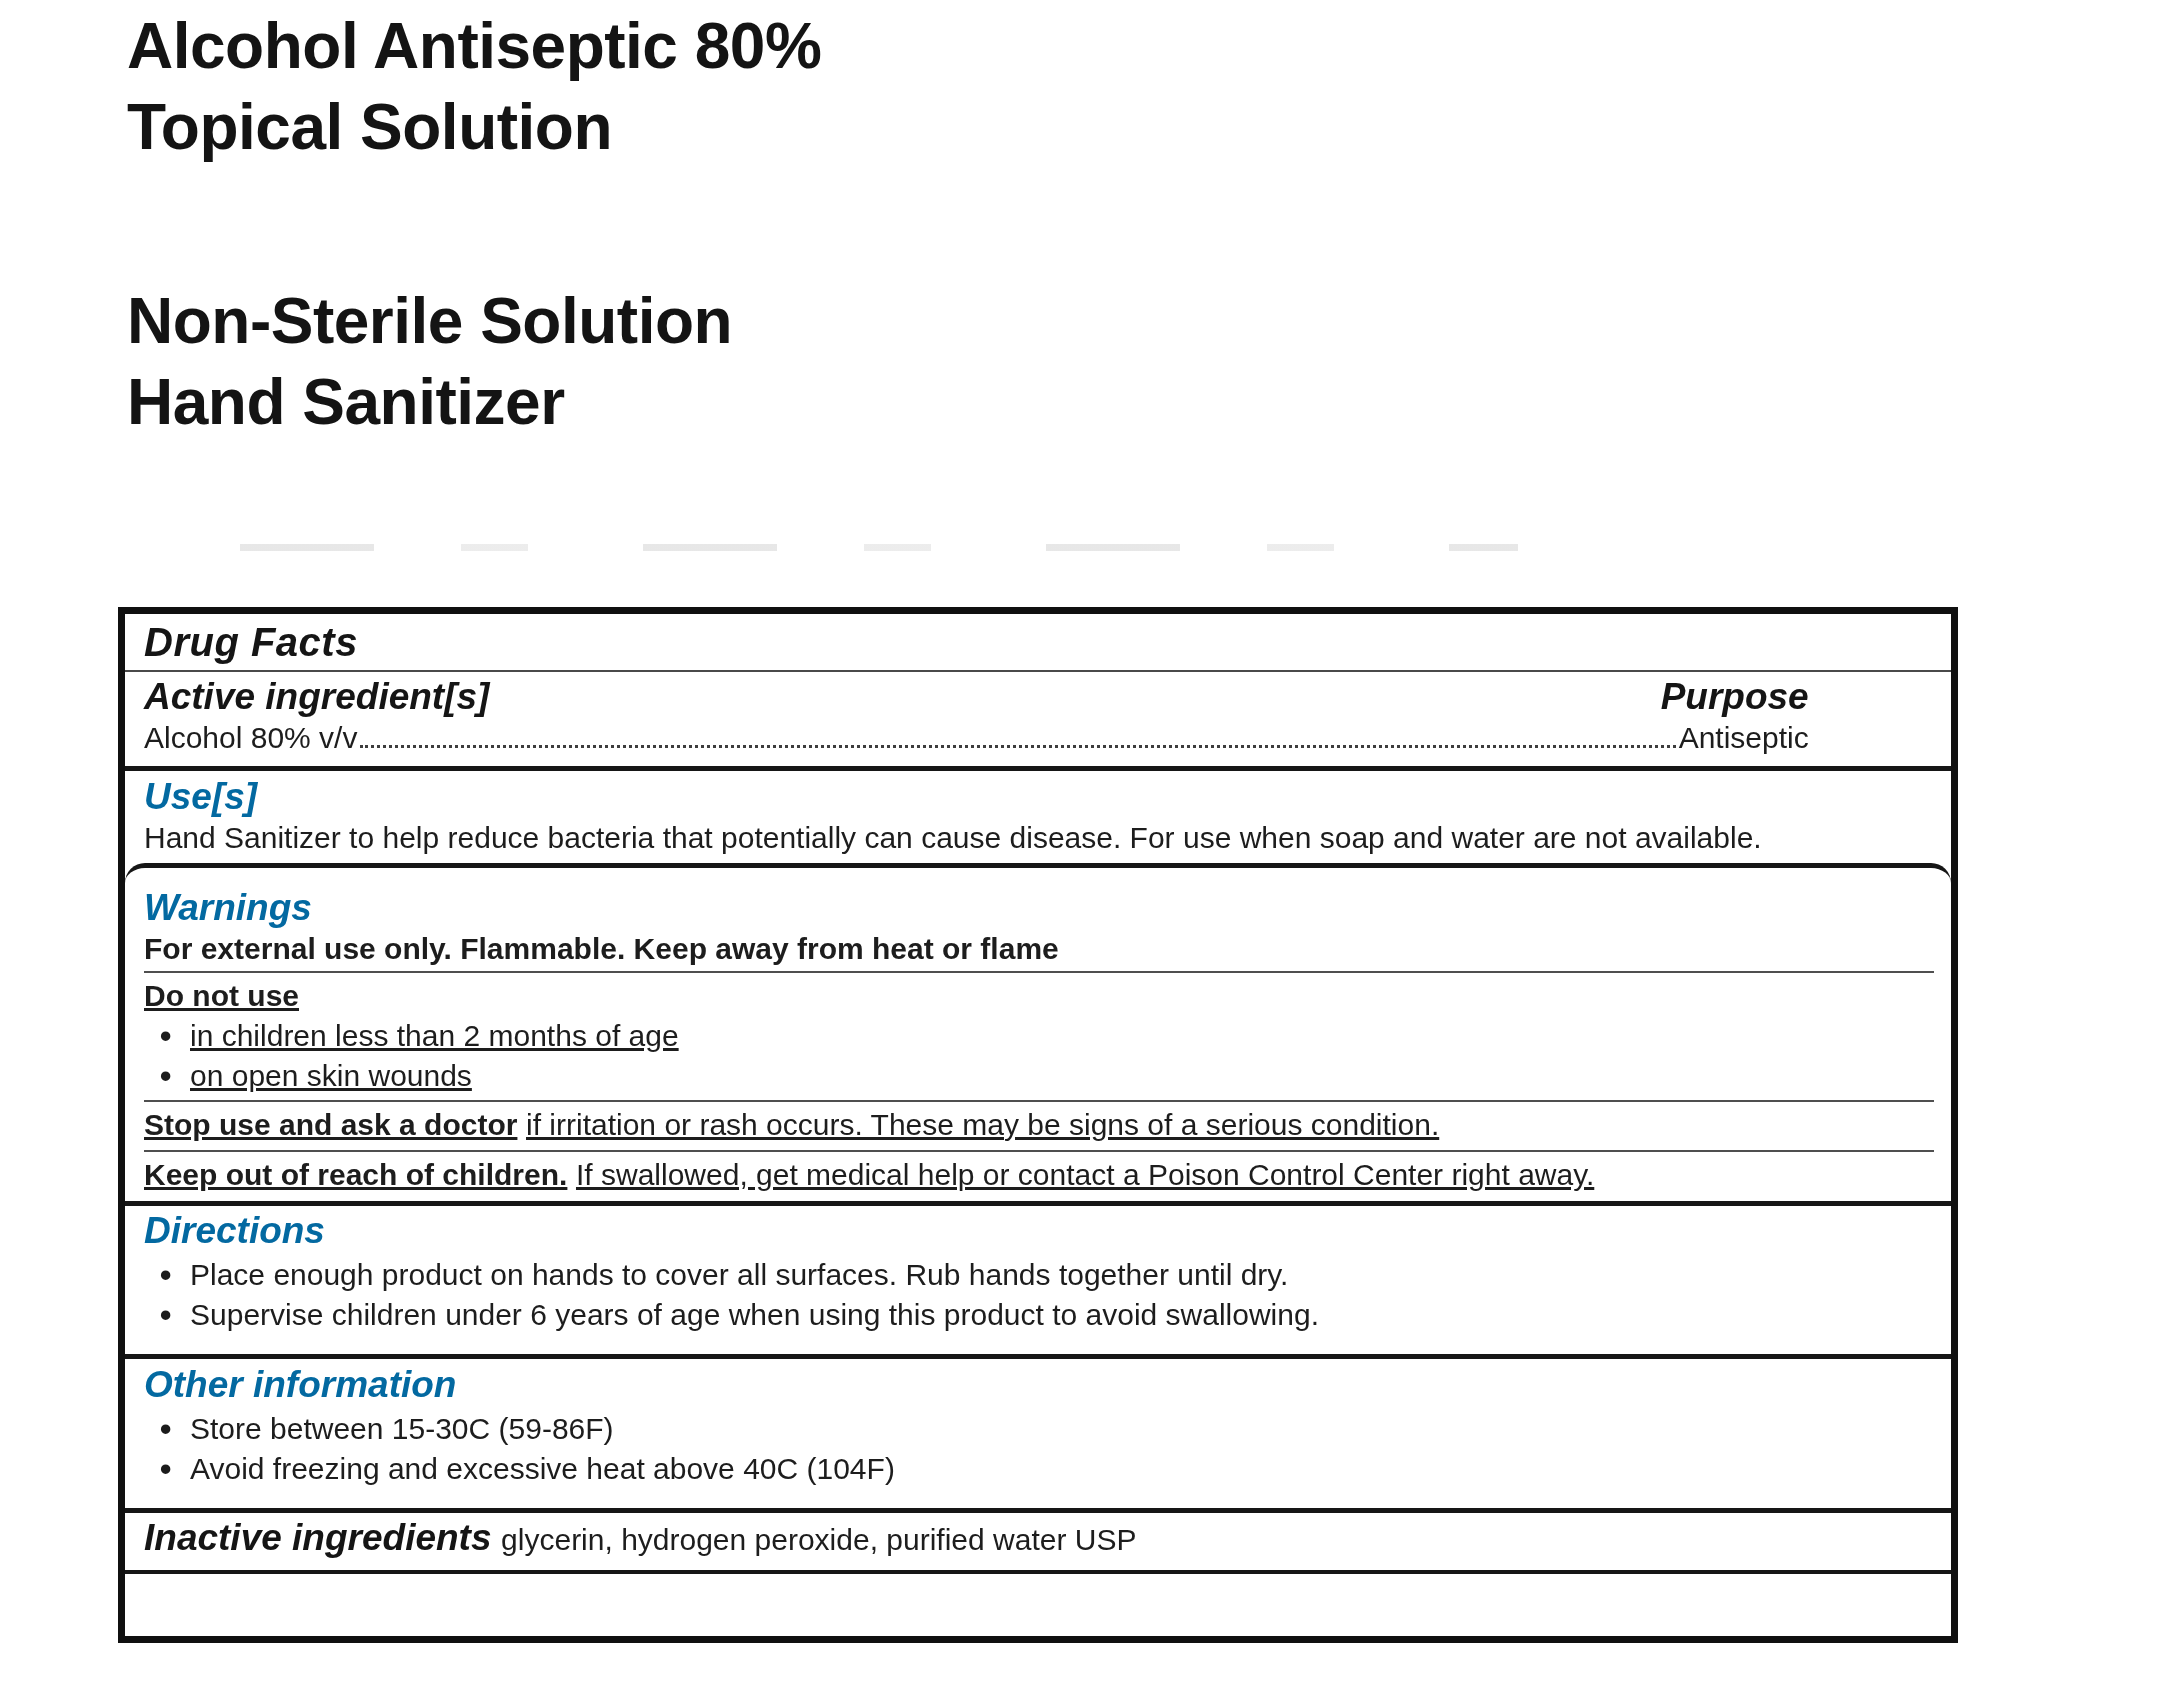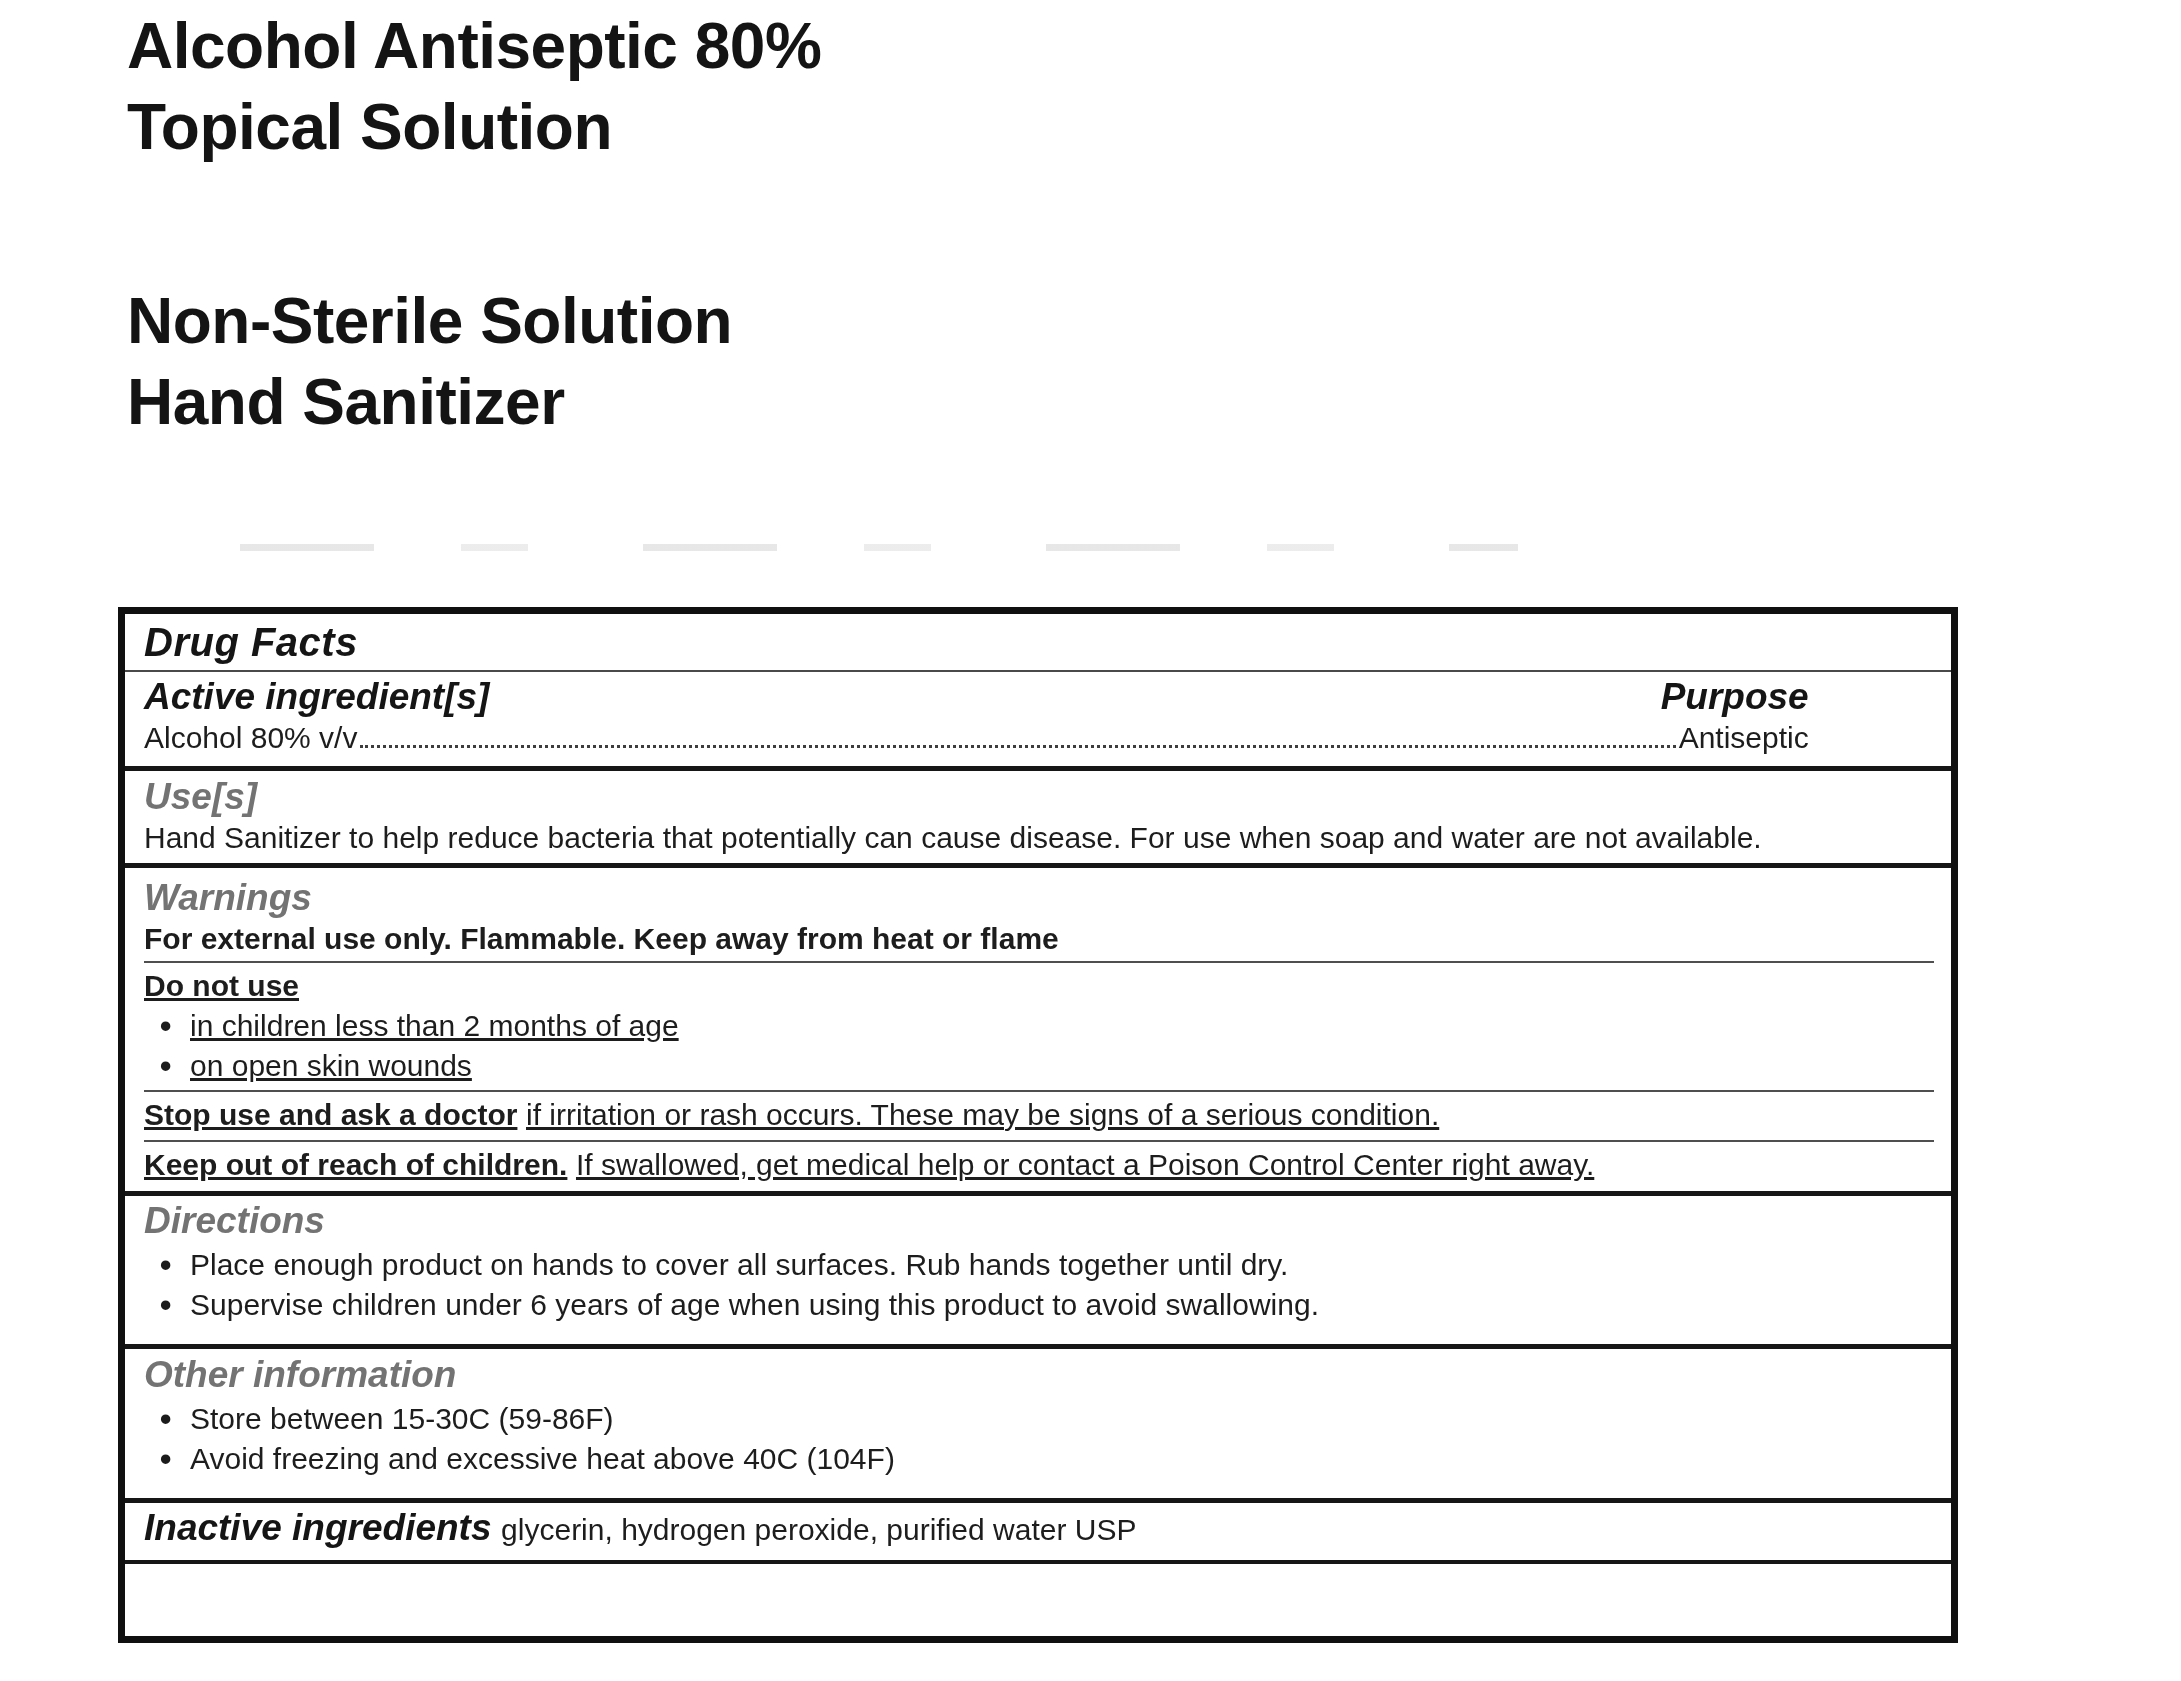--- a/index.html
+++ b/index.html
@@ -55,30 +55,30 @@
   .ai-val {
     display: flex; align-items: baseline;
     padding-right: 125px;
     font-size: 30px; line-height: 37px;
   }
   .dots { flex: 1 1 auto; height: 0; border-bottom: 3.8px dotted #3d3d3d; margin: 0 2.9px 6.7px 2.9px; }
 
   .thick { border-top: 5.8px solid #161616; }
   .h3 {
     font-size: 37px; font-weight: 700; font-style: italic;
-    line-height: 44px; color: #737373;
+    line-height: 44px; color: #0369a1;
   }
   p { margin: 0; }
   .body { font-size: 30px; line-height: 37px; }
   .bold { font-weight: 700; }
   .lead-bold { font-weight: 700; margin-right: 8.6px; }
 
   .sec-uses { padding-top: 3.8px; padding-bottom: 7.7px; }
 
-  .sec-warnings { padding-top: 8px; padding-bottom: 7.7px; }
+  .sec-warnings { padding-top: 18px; padding-bottom: 7.7px; border-radius: 20px; }
   .sub { border-top: 2.9px solid #4f4f4f; margin-top: 3.8px; padding-top: 3.8px; text-decoration: underline; }
   .sub-line { padding-bottom: 3.8px; }
 
   ul.bullets { list-style: none; margin: 1.9px 0 3.8px 0; padding: 0; }
   ul.bullets li {
     font-size: 30px; line-height: 40px;
     position: relative; padding-left: 46px;
   }
   ul.bullets li::before {
     content: "\2022";

